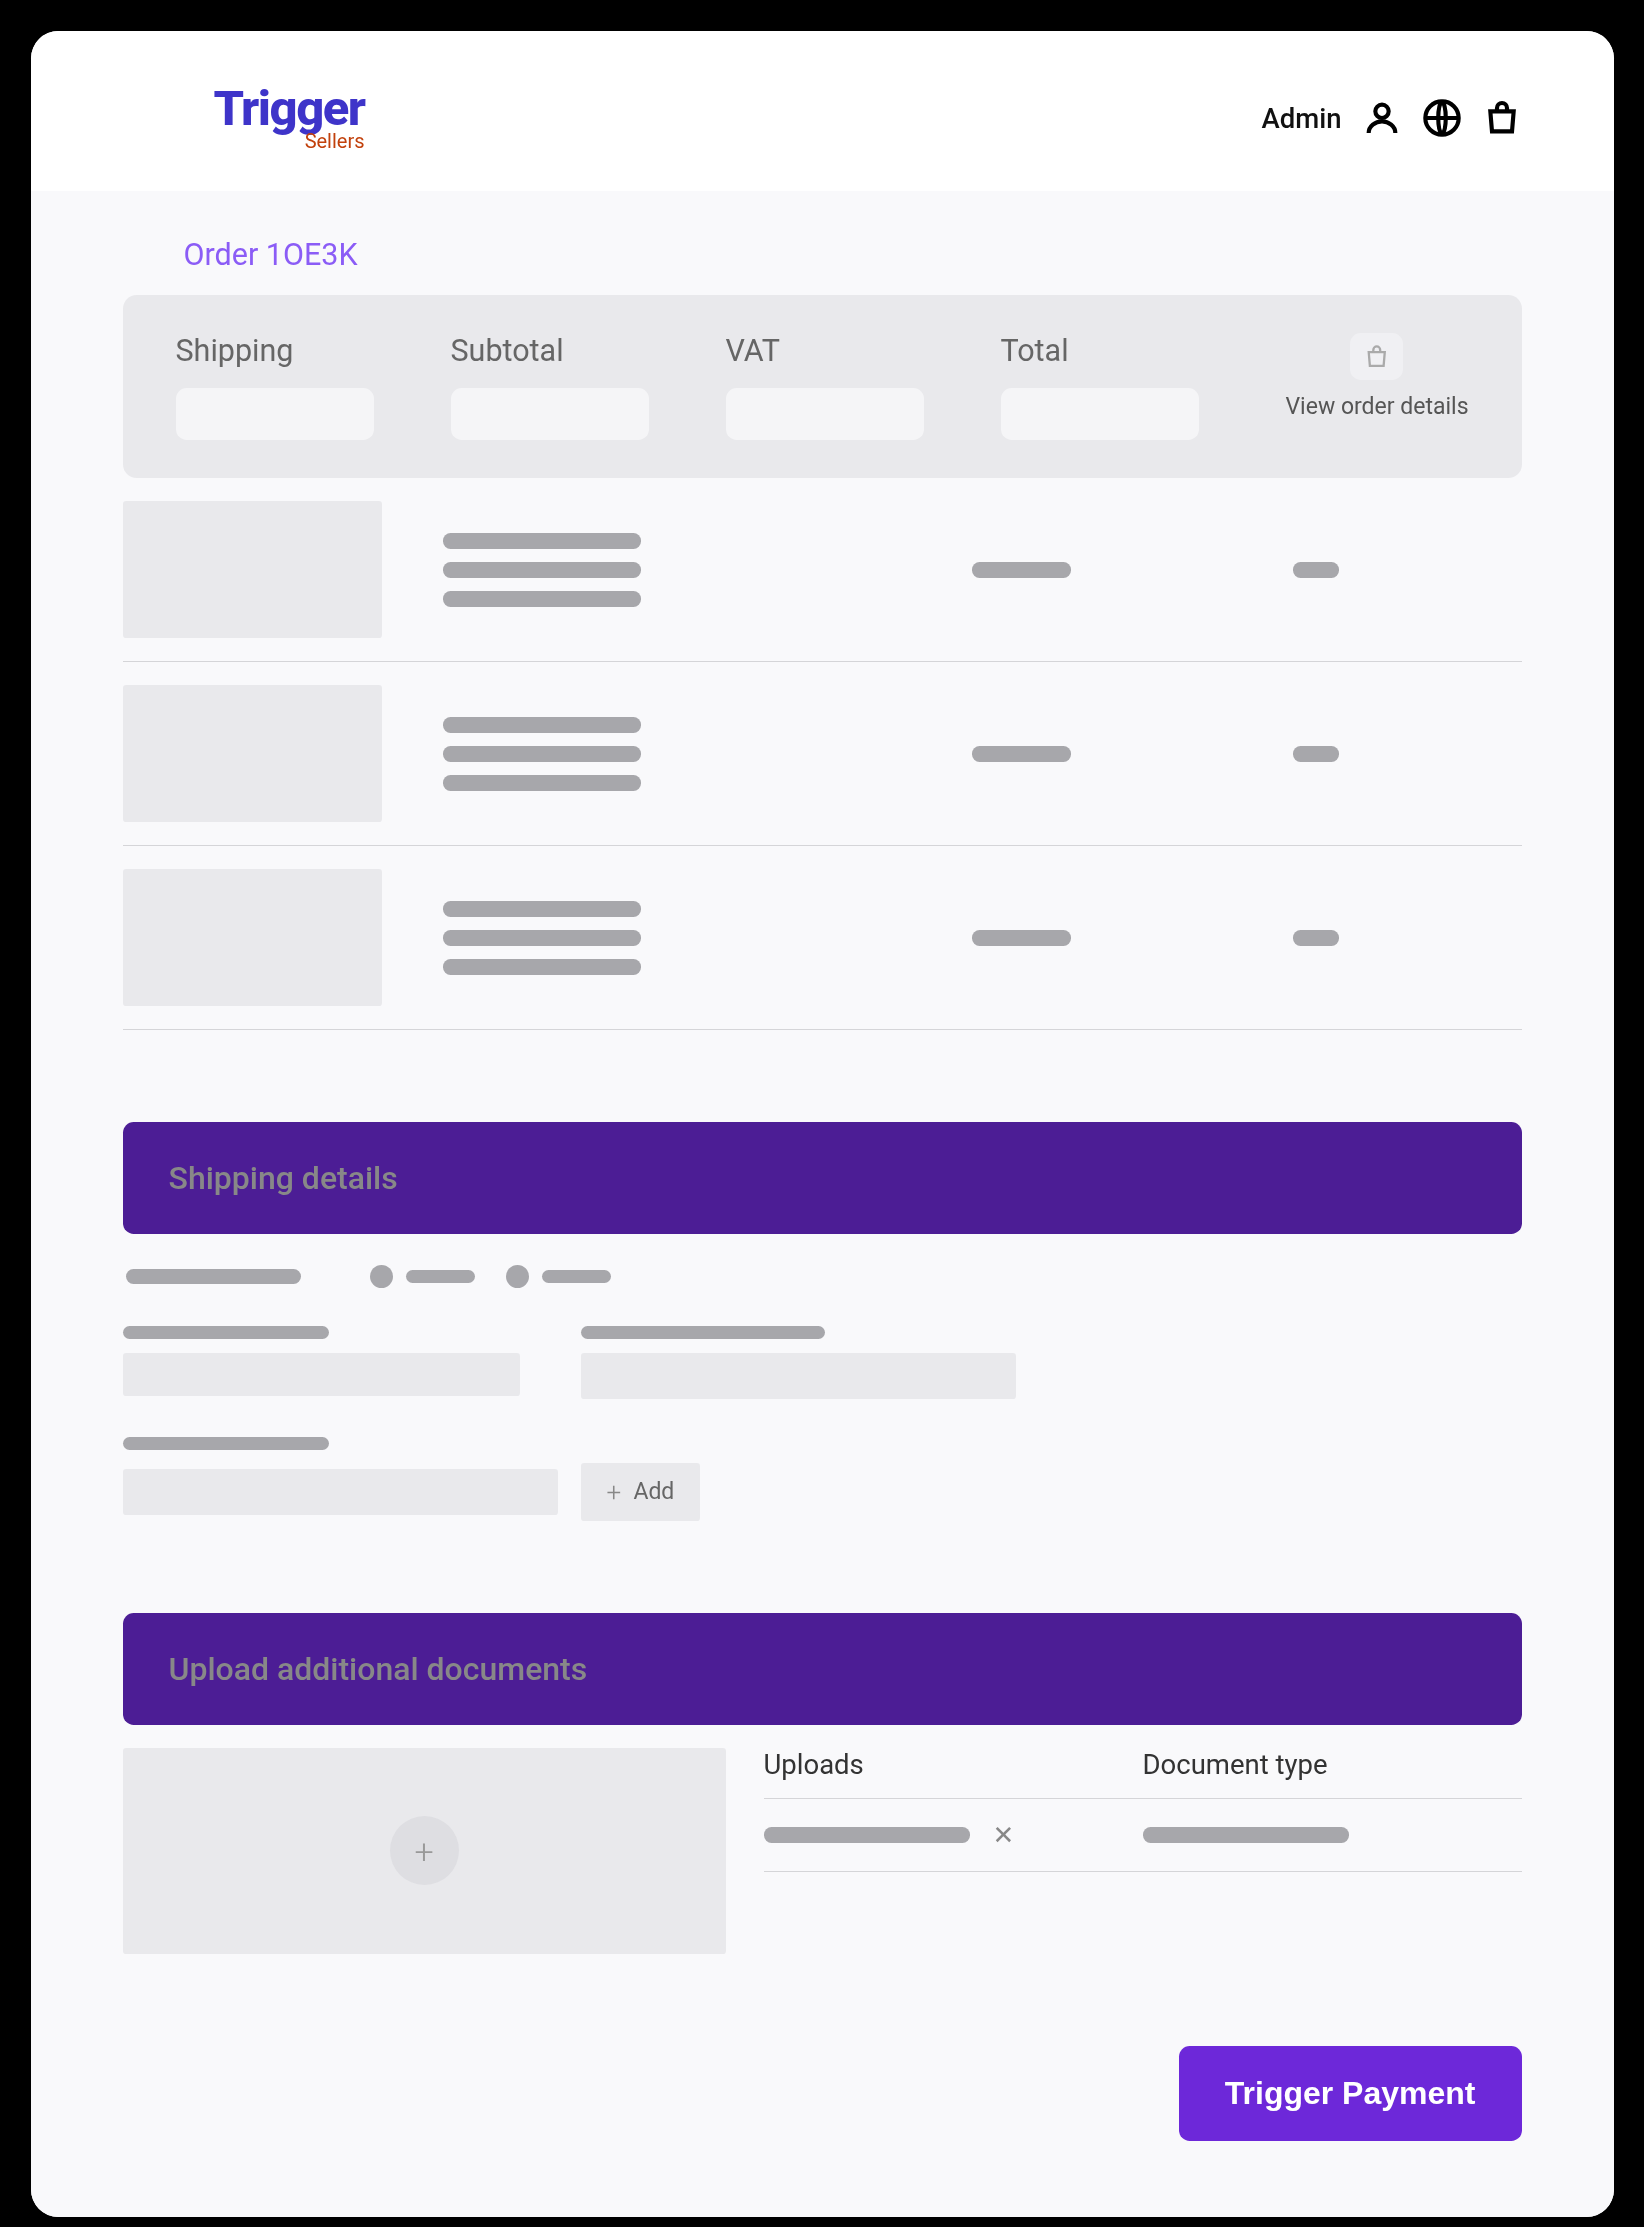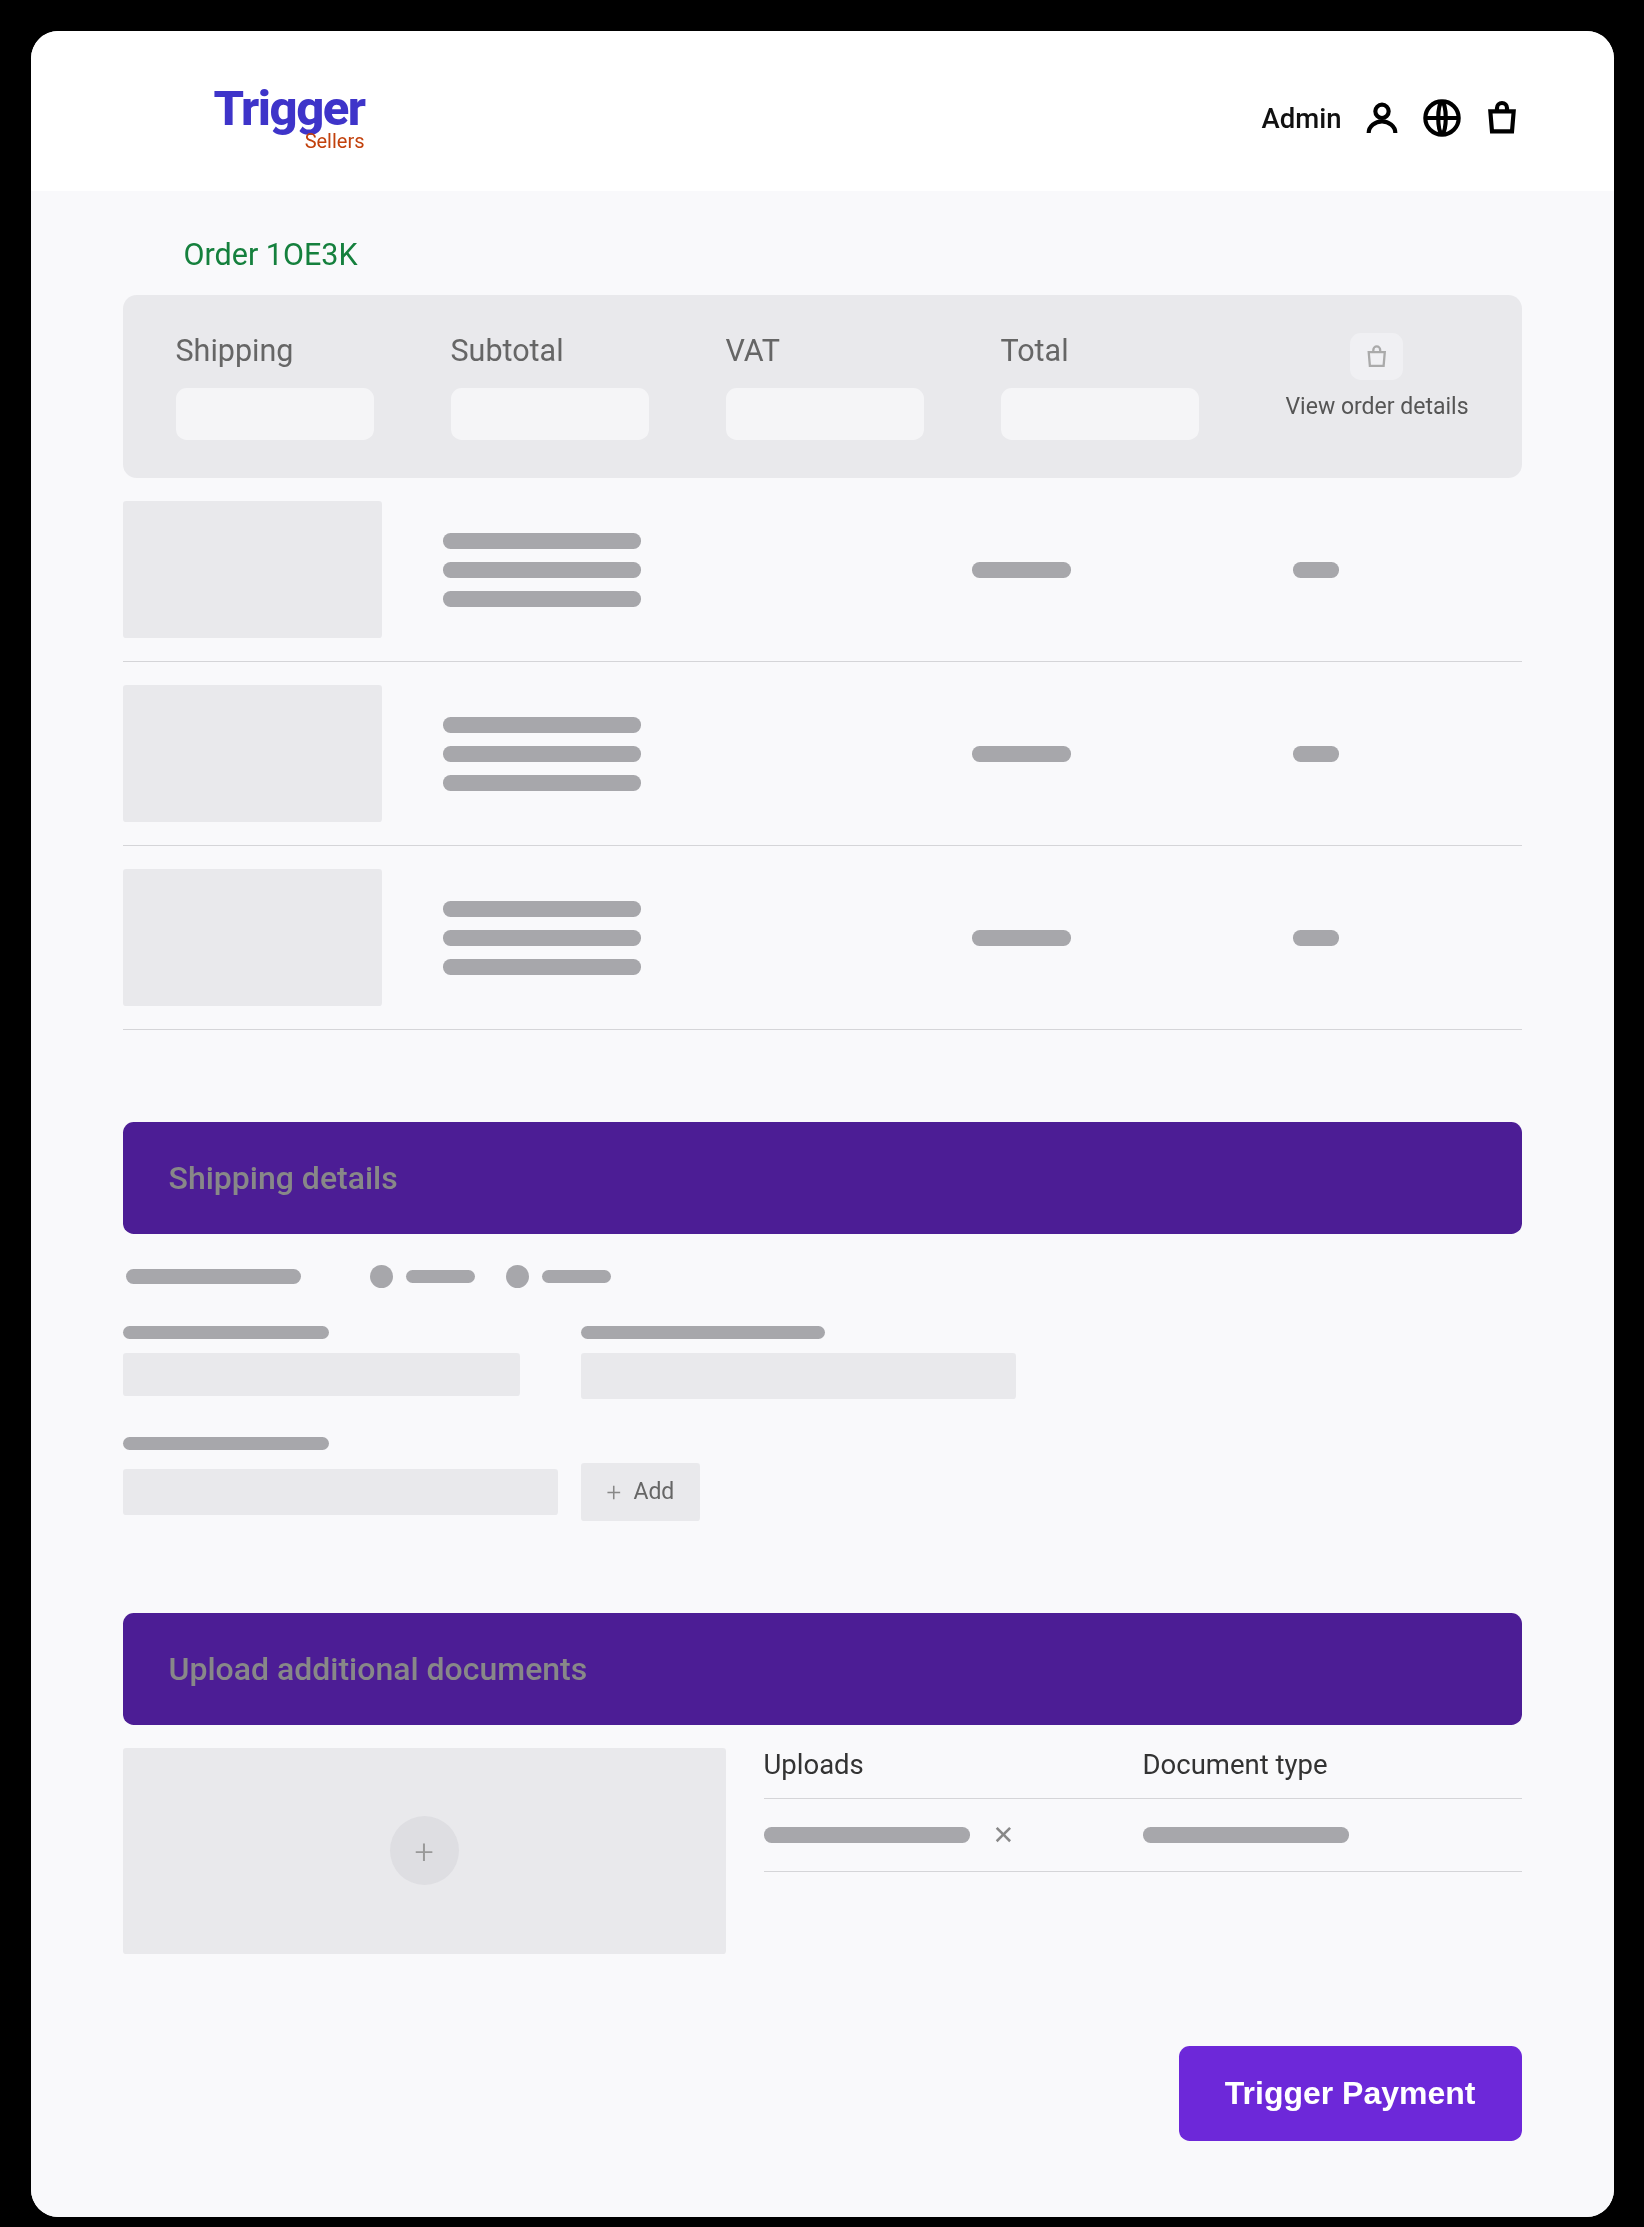--- a/index.html
+++ b/index.html
@@ -61,21 +61,21 @@
   justify-content: center;
 }
 .icon svg { width: 100%; height: 100%; stroke: #000; stroke-width: 2.5; fill: none; }
 
 .content {
   background: #f9f9fb;
   padding: 46px 92px 76px 92px;
 }
 .order-title {
   font-size: 30.5px;
-  color: #15803d;
+  color: #8b5cf6;
   padding-left: 61px;
   margin-bottom: 23px;
 }
 .summary-card {
   background: #e9e9ec;
   border-radius: 13.7px;
   padding: 38px 53px;
   display: flex;
   align-items: flex-start;
   gap: 46px;

